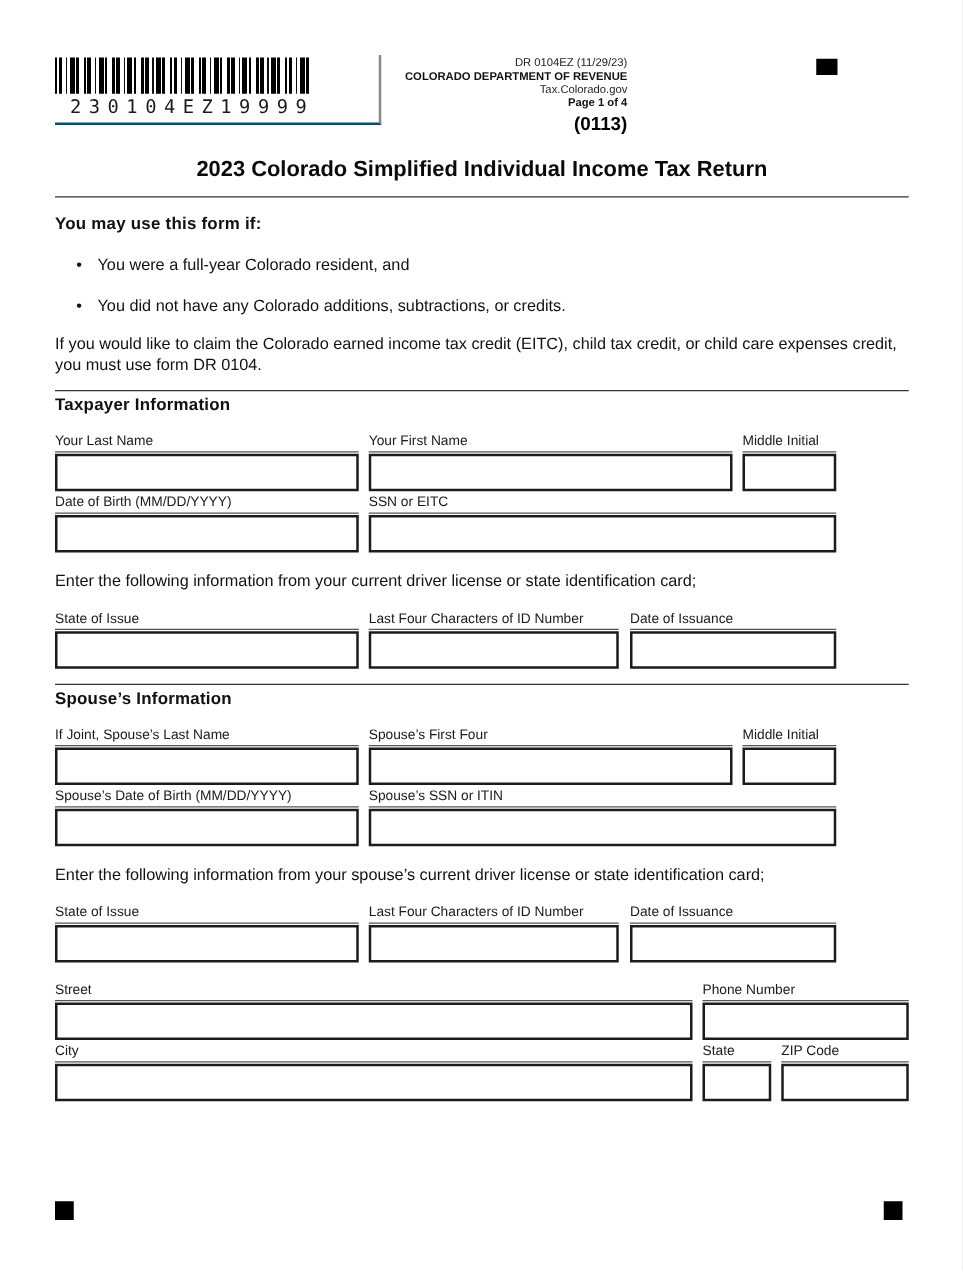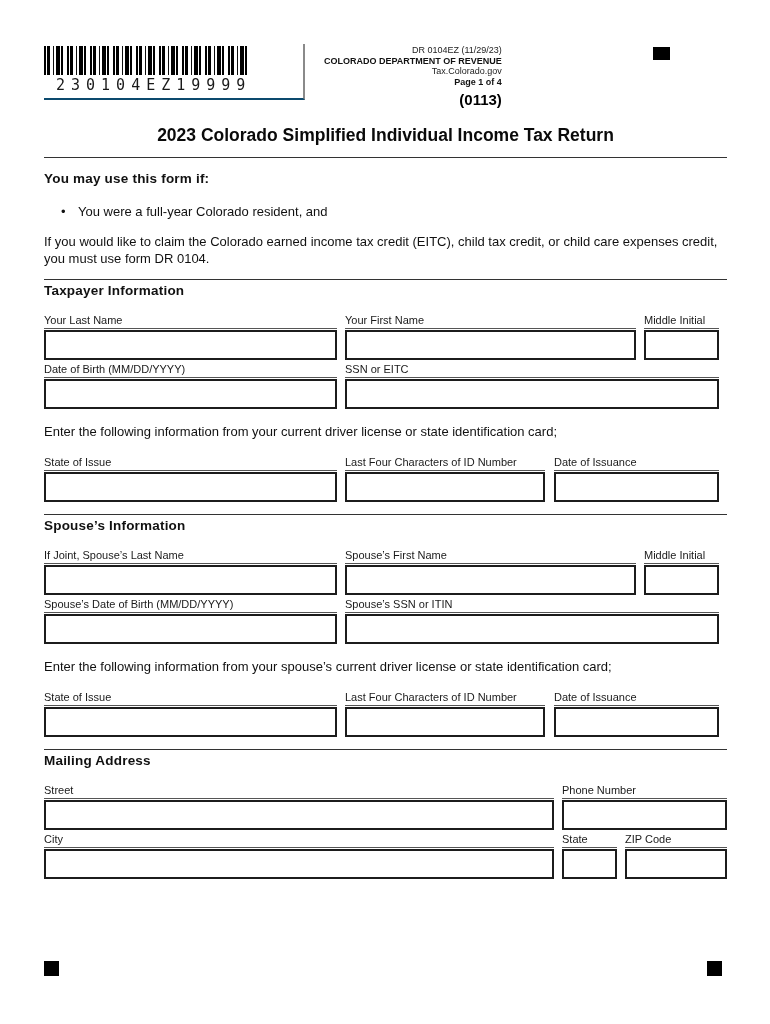--- a/index.html
+++ b/index.html
@@ -68,21 +68,21 @@
     border-bottom:1px solid #555; padding-bottom:1px; white-space:nowrap;
   }
   .mi .flabel { text-align:left; }
   input.fbox {
     display:block; width:100%; height:30px;
     border:2px solid #1c1c1c; border-radius:0;
     margin-top:1px; background:#fff;
     font-family:"Liberation Sans", sans-serif; font-size:13px;
     padding:2px 5px; outline:none;
   }
-  .w301{width:293px} .w291{width:291px} .w75{width:75px}
+  .w301{width:243px} .w291{width:291px} .w75{width:75px}
   .w374{width:374px} .w200{width:200px} .w165{width:165px}
   .w510{width:510px} .w55{width:55px} .w102{width:102px}
   .g8{margin-left:8px} .g9{margin-left:9px}
 </style>
 </head>
 <body>
 
 <div class="page">
   <div class="sq sq-tr"></div>
   <div class="sq sq-bl"></div>
@@ -102,20 +102,21 @@
         <div class="h-small h-bold">Page 1 of 4</div>
         <div class="form-number">(0113)</div>
       </div>
     </div>
 
     <div class="title">2023 Colorado Simplified Individual Income Tax Return</div>
     <div class="rule"></div>
 
     <div class="intro-head">You may use this form if:</div>
     <div class="bullet">You were a full-year Colorado resident, and</div>
+    <div class="bullet">You did not have any Colorado additions, subtractions, or credits.</div>
     <div class="note">If you would like to claim the Colorado earned income tax credit (EITC), child tax credit, or child care expenses credit, you must use form DR 0104.</div>
 
     <div class="section-head">Taxpayer Information</div>
 
     <div class="frow first">
       <div class="field w301">
         <div class="flabel">Your Last Name</div>
         <input class="fbox" type="text" value="" style="">
       </div>
       <div class="field w291 g8">
@@ -157,21 +158,21 @@
     </div>
 
     <div class="section-head">Spouse’s Information</div>
 
     <div class="frow first">
       <div class="field w301">
         <div class="flabel">If Joint, Spouse’s Last Name</div>
         <input class="fbox" type="text" value="" style="">
       </div>
       <div class="field w291 g8">
-        <div class="flabel">Spouse’s First Name</div>
+        <div class="flabel">Spouse’s First Four</div>
         <input class="fbox" type="text" value="" style="">
       </div>
       <div class="field mi w75 g8">
         <div class="flabel">Middle Initial</div>
         <input class="fbox" type="text" value="" style="">
       </div>
     </div>
 
     <div class="frow">
       <div class="field w301">
@@ -194,21 +195,20 @@
       <div class="field w200 g8">
         <div class="flabel">Last Four Characters of ID Number</div>
         <input class="fbox" type="text" value="" style="">
       </div>
       <div class="field w165 g9">
         <div class="flabel">Date of Issuance</div>
         <input class="fbox" type="text" value="" style="">
       </div>
     </div>
 
-    <div class="section-head">Mailing Address</div>
 
     <div class="frow first">
       <div class="field w510">
         <div class="flabel">Street</div>
         <input class="fbox" type="text" value="" style="">
       </div>
       <div class="field w165 g8">
         <div class="flabel">Phone Number</div>
         <input class="fbox" type="text" value="" style="">
       </div>

